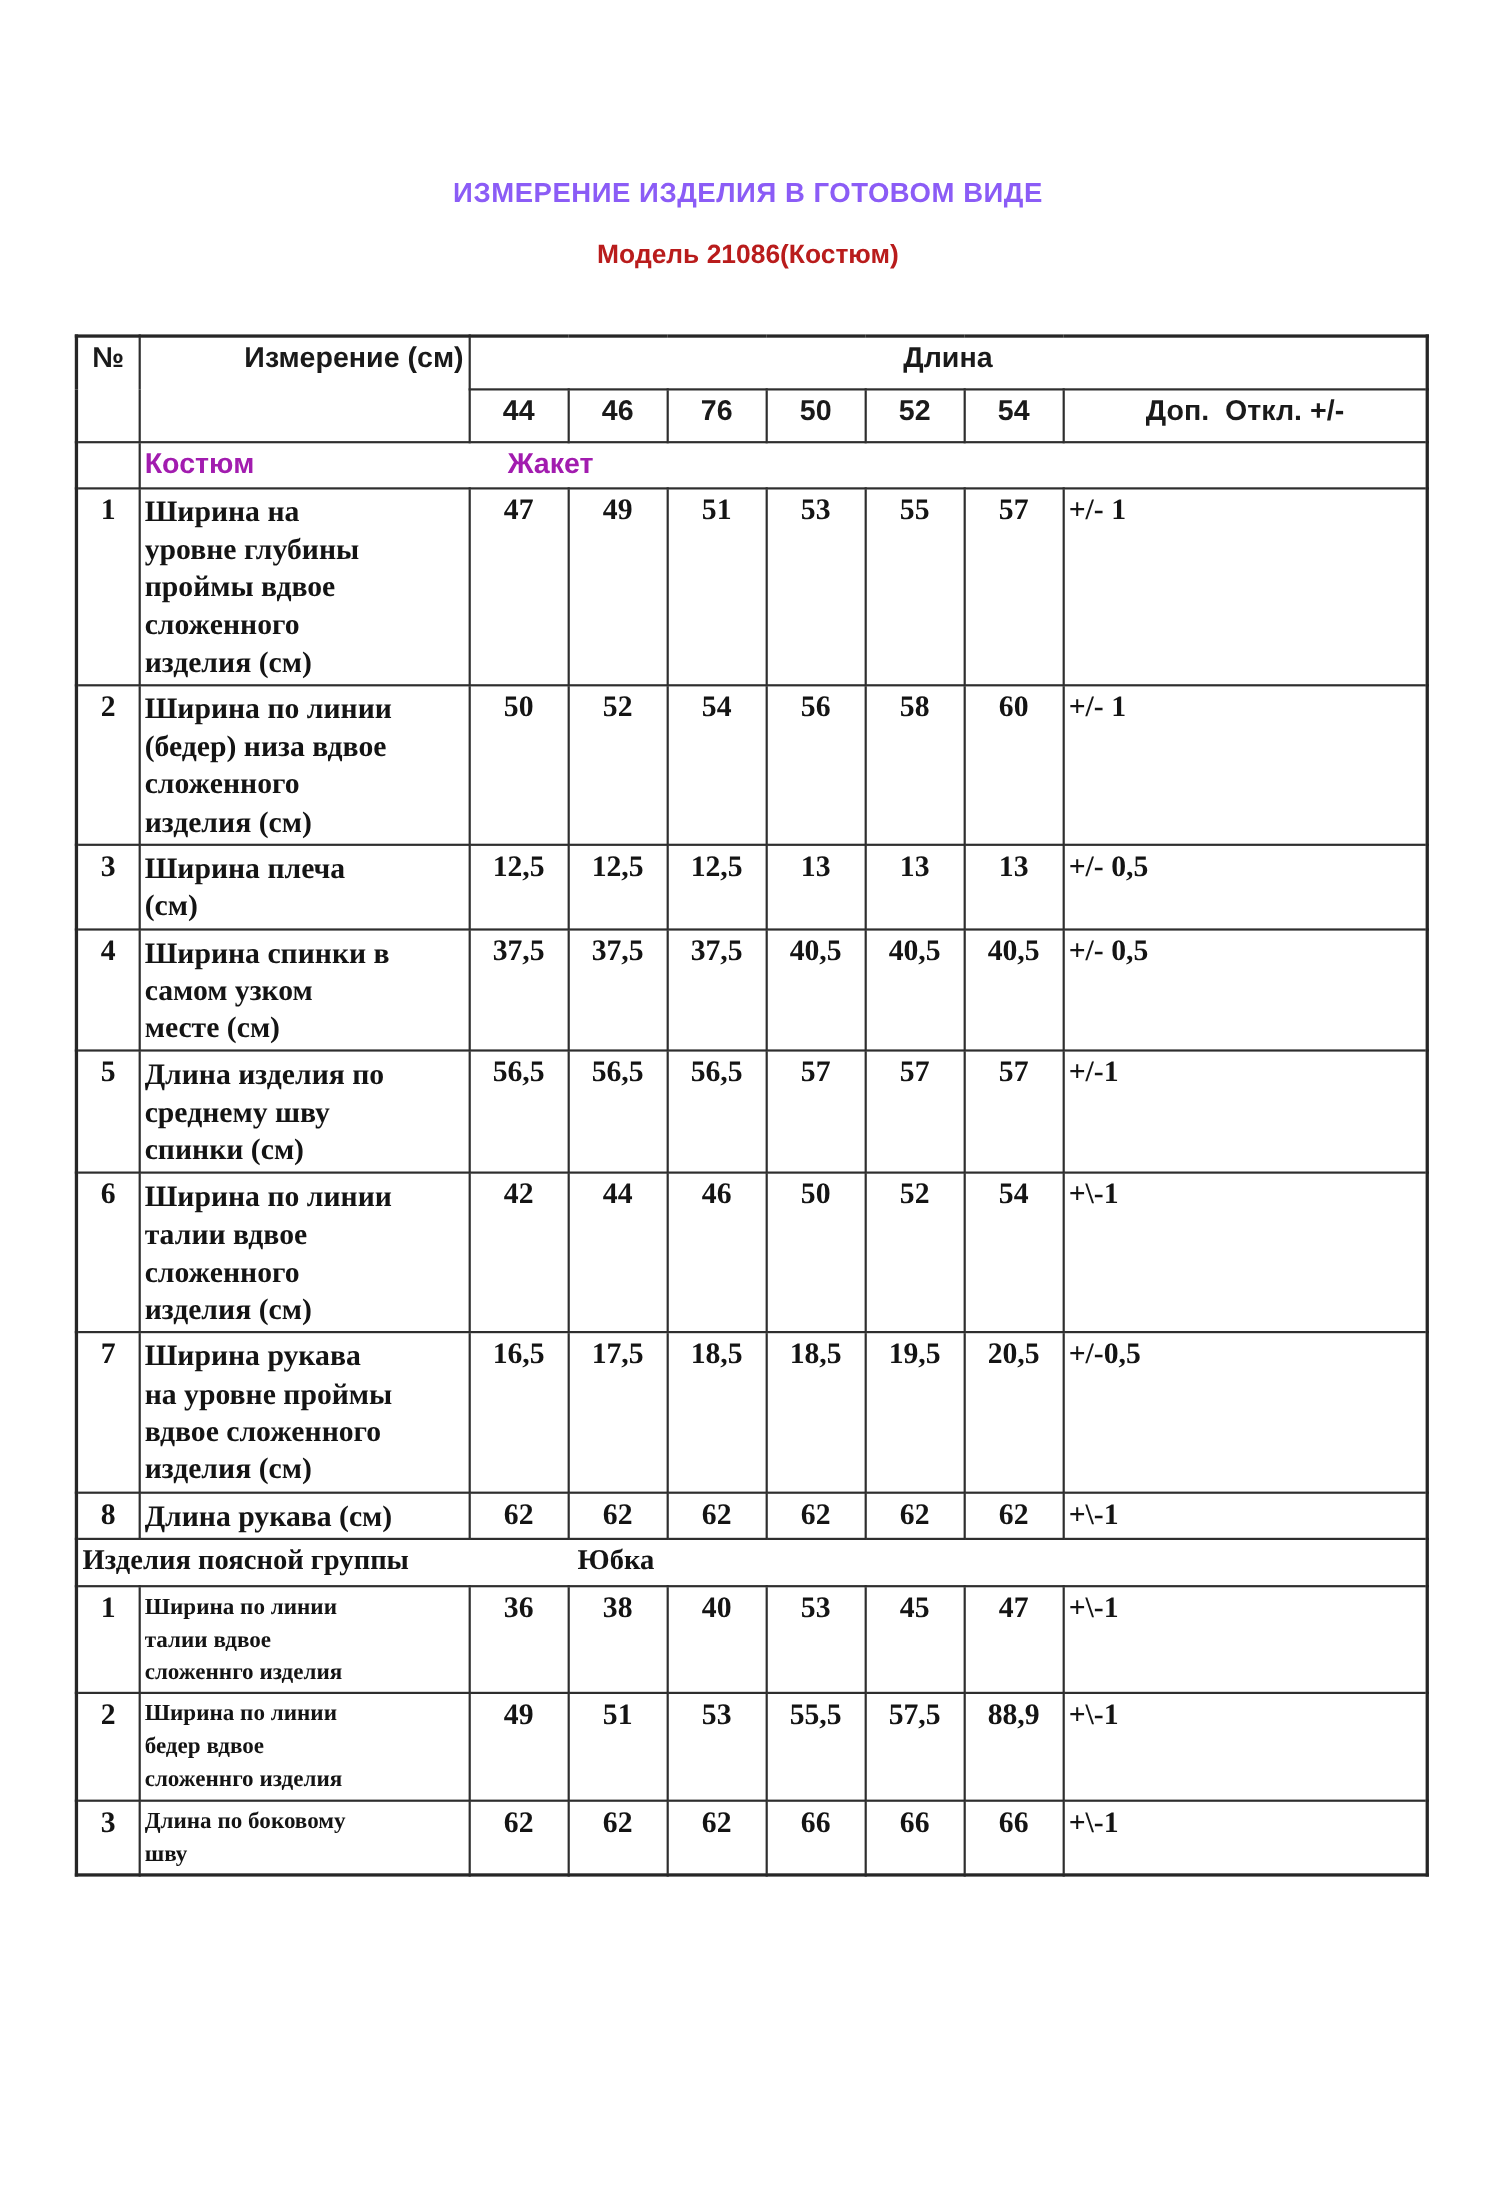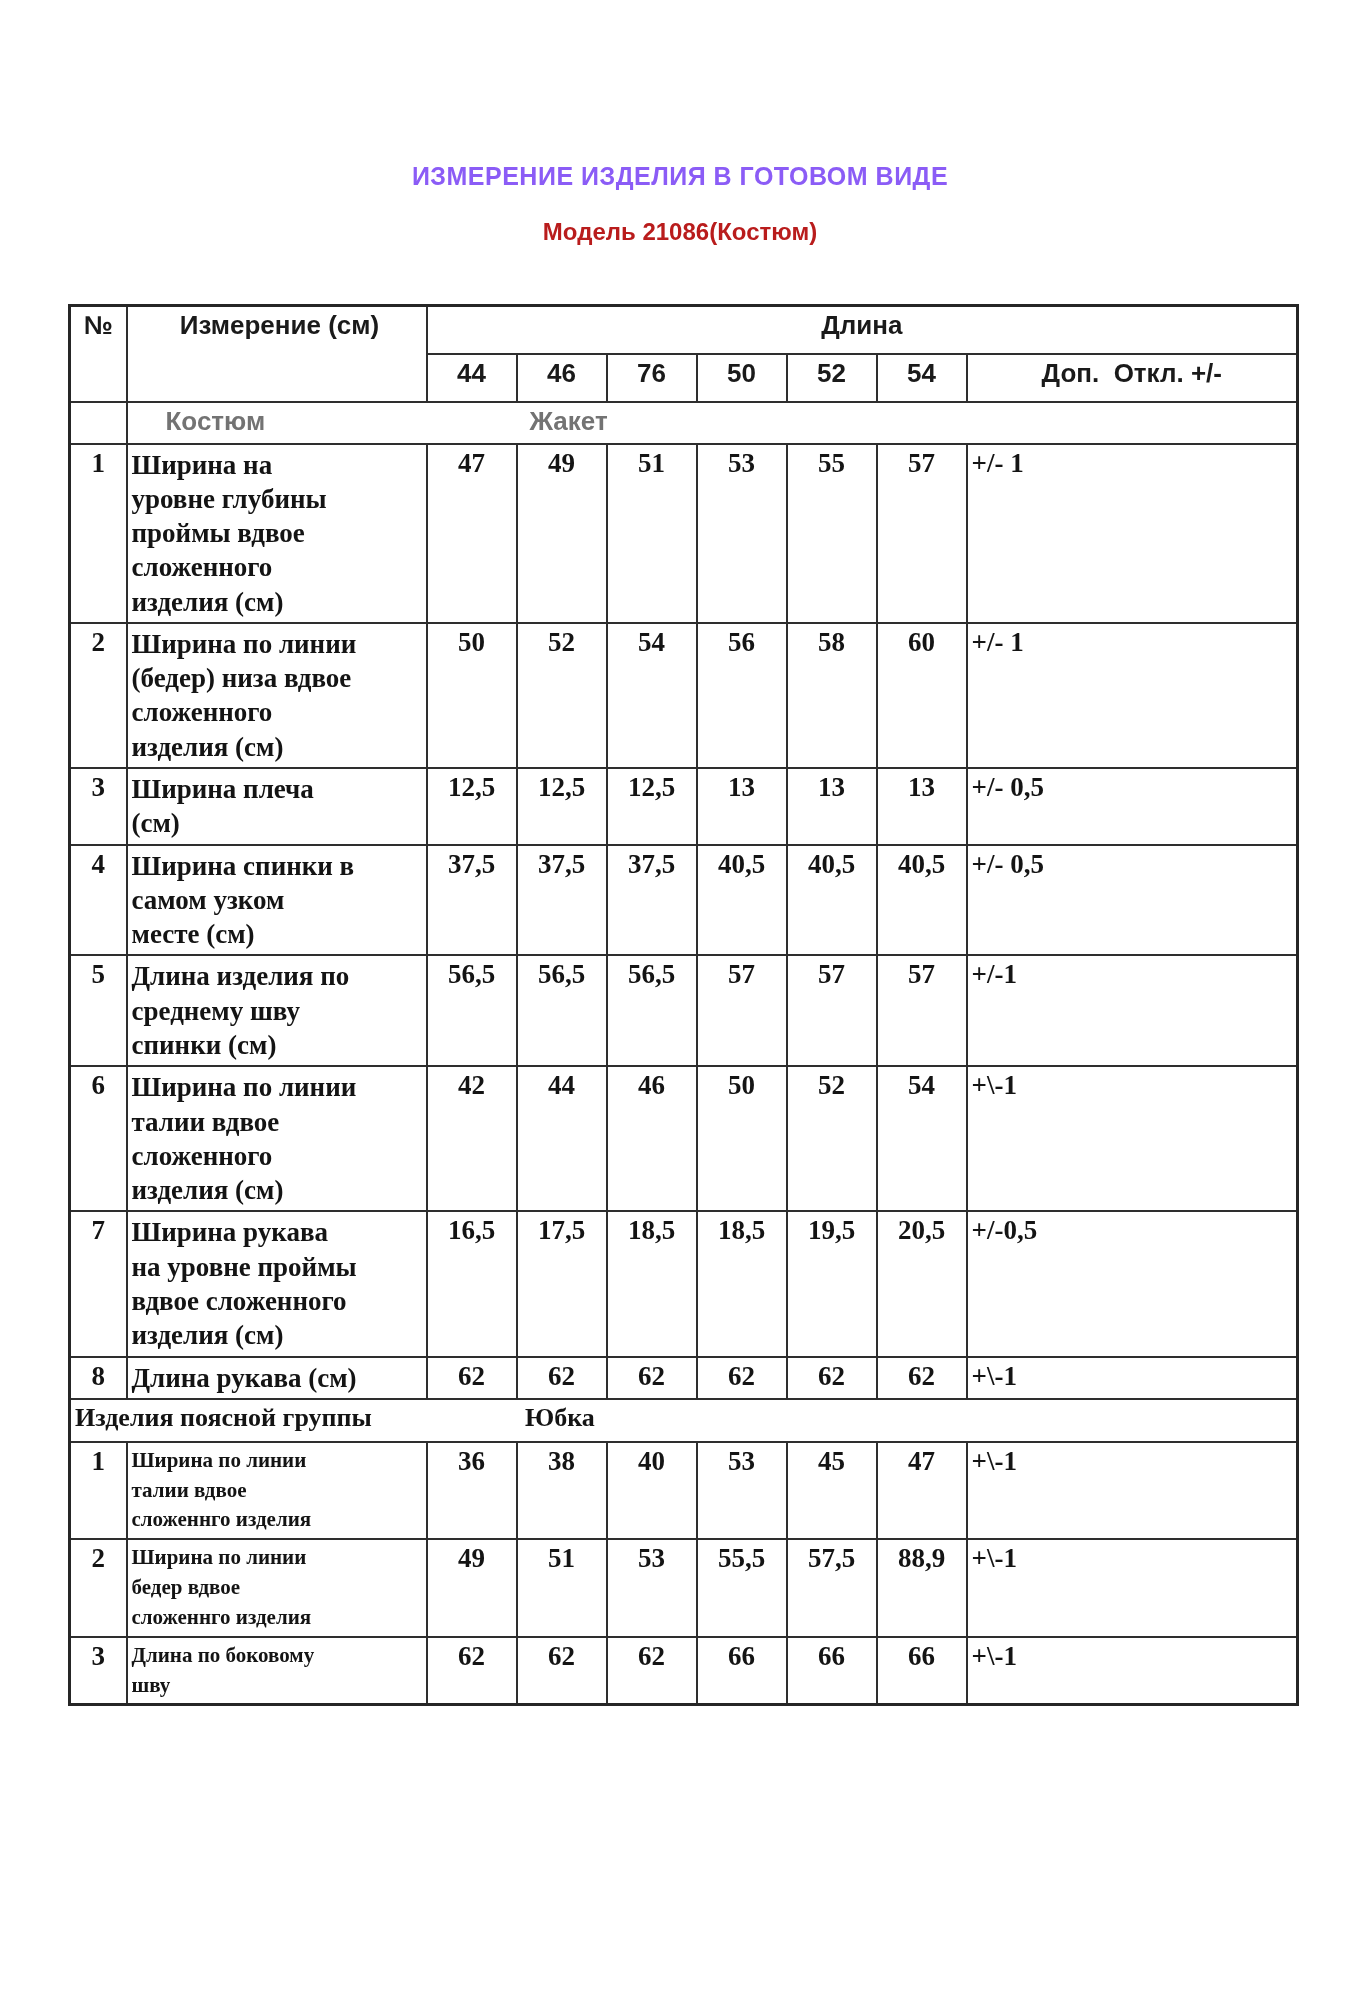--- a/index.html
+++ b/index.html
@@ -39,21 +39,21 @@
     padding: 3px 4px;
   }
   
   .hcell {
     font-family: "Liberation Sans", sans-serif;
     font-size: 26px;
     font-weight: bold;
     text-align: center;
     height: 48px;
   }
-  .hcell.left { text-align: center; padding-left: 10px; }
+  .hcell.left { text-align: right; padding-left: 10px; }
   .hrow2 td { border-bottom: 3px solid #262626; }
   .tol-h { white-space: pre; }
   
   .num, .val, .tol, .lbl, .lbl-sm, .sect-serif {
     font-family: "Liberation Serif", serif;
     font-weight: bold;
     color: #141414;
   }
   .num { font-size: 27px; text-align: center; }
   .val { font-size: 27px; text-align: center; }
@@ -70,22 +70,21 @@
     line-height: 1.42;
     white-space: pre-line;
     padding: 4px 6px 6px 10px;
   }
   
   .garment-row td { height: 42px; border-bottom: 3px solid #262626; }
   .red-label {
     font-family: "Liberation Sans", sans-serif;
     font-size: 26px;
     font-weight: bold;
-    color: #737373;
-    margin-left: 34px;
+    color: #a21caf;
   }
   .garment-cell { padding-left: 50px; }
   .garment-cell .first { display: inline-block; width: 330px; }
   
   .skirt-section-row td { height: 43px; border-bottom: 3px solid #262626; padding-left: 9px; }
   .sect-serif { font-size: 26px; }
   .sect-serif.first { display: inline-block; width: 450px; }
 </style>
 </head>
 <body>

